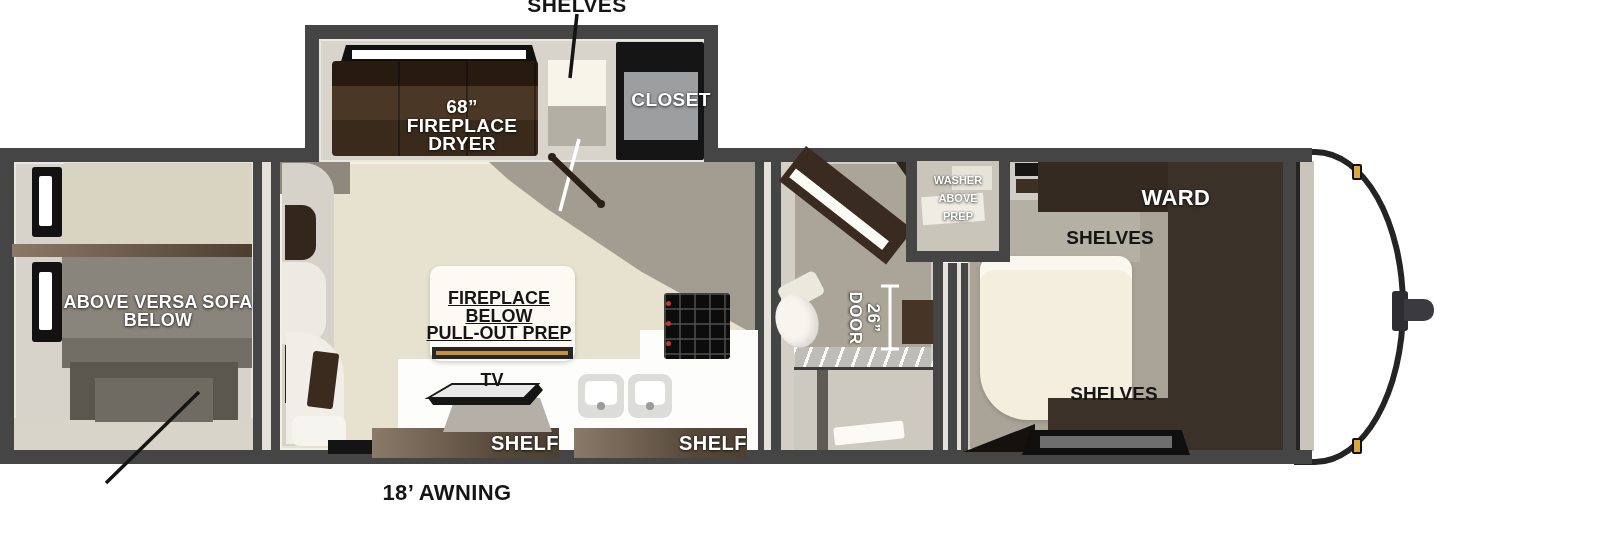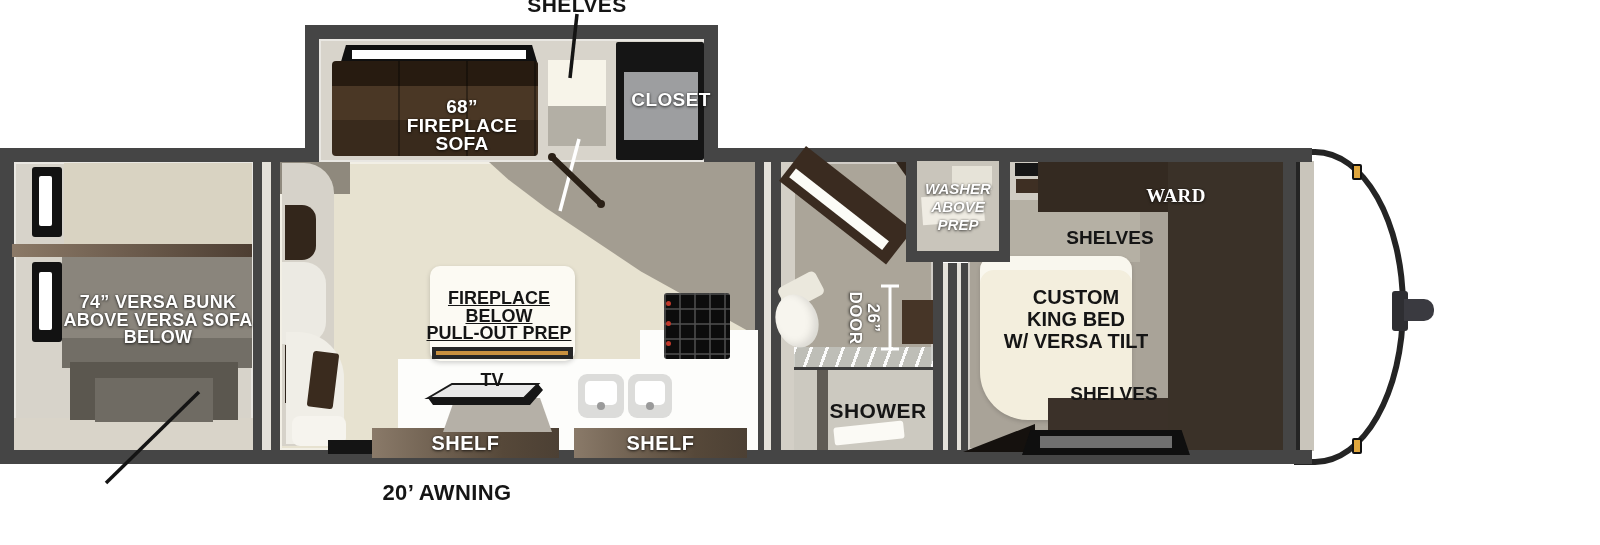--- a/index.html
+++ b/index.html
@@ -11,21 +11,21 @@
   .room{position:absolute;z-index:10;box-shadow:inset 0 0 0 2px rgba(255,255,255,.45);}
   .fur{position:absolute;z-index:20;}
   .planks{background-image:repeating-linear-gradient(180deg,rgba(40,35,25,.10) 0 1.5px,transparent 1.5px 24px);}
   .planks-fine{background-image:repeating-linear-gradient(180deg,rgba(40,35,25,.12) 0 1px,transparent 1px 13px);}
   .grain-v{background-image:repeating-linear-gradient(90deg,rgba(255,255,255,.05) 0 2px,transparent 2px 14px);}
   .lbl{position:absolute;z-index:40;text-align:center;font-weight:bold;}
   .lbl span{display:block;white-space:nowrap;}
   .lw{color:#ffffff;text-shadow:0 1px 3px rgba(0,0,0,.65),0 0 2px rgba(0,0,0,.4);}
   .lb{color:#151515;}
   .svglayer{position:absolute;left:0;top:0;z-index:30;pointer-events:none;}
-  .barlbl{display:flex;align-items:center;justify-content:center;height:100%;}
+  .barlbl{display:flex;align-items:center;justify-content:flex-end;height:100%;}
 </style>
 </head>
 <body>
 
 <div class="stage">
 
   <div class="abs" style="left:1294px;top:149px;width:112px;height:316px;background:#ffffff;border:6px solid #242424;
               border-radius:0 92px 92px 0 / 0 160px 160px 0;box-sizing:border-box;z-index:3;"></div>
   <div class="abs" style="left:1300px;top:161px;width:14px;height:290px;background:#c9c5bb;z-index:4;"></div>
   <div class="abs" style="left:1352px;top:164px;width:10px;height:16px;background:#dfa63d;border:2px solid #111;border-radius:2px;box-sizing:border-box;z-index:4;"></div>
@@ -193,75 +193,66 @@
     <polygon points="428,398 524,398 538,384 543,390 530,405 433,405" fill="#161616"></polygon>
   </svg>
 
   <div class="lbl lb" style="left:507px;top:-7px;width:140px;font-size:21px;letter-spacing:.4px;">
     <span>SHELVES</span>
   </div>
 
   <div class="lbl lw" style="left:377px;top:98px;width:170px;font-size:19px;line-height:18.5px;letter-spacing:.3px;">
     <span>68”</span>
     <span>FIREPLACE</span>
-    <span>SOFA</span>
+    <span>DRYER</span>
   </div>
 
   <div class="lbl lw" style="left:611px;top:89px;width:120px;font-size:19px;letter-spacing:.4px;">
     <span>CLOSET</span>
   </div>
 
 
   <div class="lbl lw" style="left:33px;top:294px;width:250px;font-size:18px;line-height:17.5px;letter-spacing:.3px;">
-    <span>74” VERSA BUNK</span>
     <span>ABOVE VERSA SOFA</span>
     <span>BELOW</span>
   </div>
 
   <div class="lbl lb" style="left:409px;top:290px;width:180px;font-size:18px;line-height:17.5px;text-decoration:underline;">
     <span>FIREPLACE</span>
     <span>BELOW</span>
     <span>PULL-OUT PREP</span>
   </div>
 
   <div class="lbl lb" style="left:452px;top:370px;width:80px;font-size:18px;">
     <span>TV</span>
   </div>
 
-  <div class="lbl lw" style="left:902px;top:180px;width:112px;font-size:15px;line-height:18px;z-index:41;font-style:italic;">
+  <div class="lbl lw" style="left:902px;top:171px;width:112px;font-size:11px;line-height:18px;z-index:41;">
     <span>WASHER</span>
     <span>ABOVE</span>
     <span>PREP</span>
   </div>
 
   <div class="lbl lw" style="left:827px;top:299px;width:72px;height:38px;font-size:17px;line-height:18px;transform:rotate(90deg);letter-spacing:.5px;">
     <span>26”</span>
     <span>DOOR</span>
   </div>
 
-  <div class="lbl lb" style="left:798px;top:399px;width:160px;font-size:21px;letter-spacing:.4px;">
-    <span>SHOWER</span>
-  </div>
-
-  <div class="lbl lw" style="left:1120px;top:185px;width:112px;font-size:19px;letter-spacing:.4px;font-family:Liberation Serif, serif;">
+
+  <div class="lbl lw" style="left:1120px;top:185px;width:112px;font-size:22px;letter-spacing:.4px;">
     <span>WARD</span>
   </div>
 
   <div class="lbl lb" style="left:1050px;top:227px;width:120px;font-size:19px;">
     <span>SHELVES</span>
   </div>
 
-  <div class="lbl lb" style="left:976px;top:286px;width:200px;font-size:20px;line-height:22px;">
-    <span>CUSTOM</span>
-    <span>KING BED</span>
-    <span>W/ VERSA TILT</span>
-  </div>
 
   <div class="lbl lb" style="left:1054px;top:383px;width:120px;font-size:19px;">
     <span>SHELVES</span>
   </div>
 
 
   <div class="lbl lb" style="left:347px;top:480px;width:200px;font-size:22px;letter-spacing:.4px;">
-    <span>20’ AWNING</span>
+    <span>18’ AWNING</span>
   </div>
 
 </div>
 
 </body></html>

